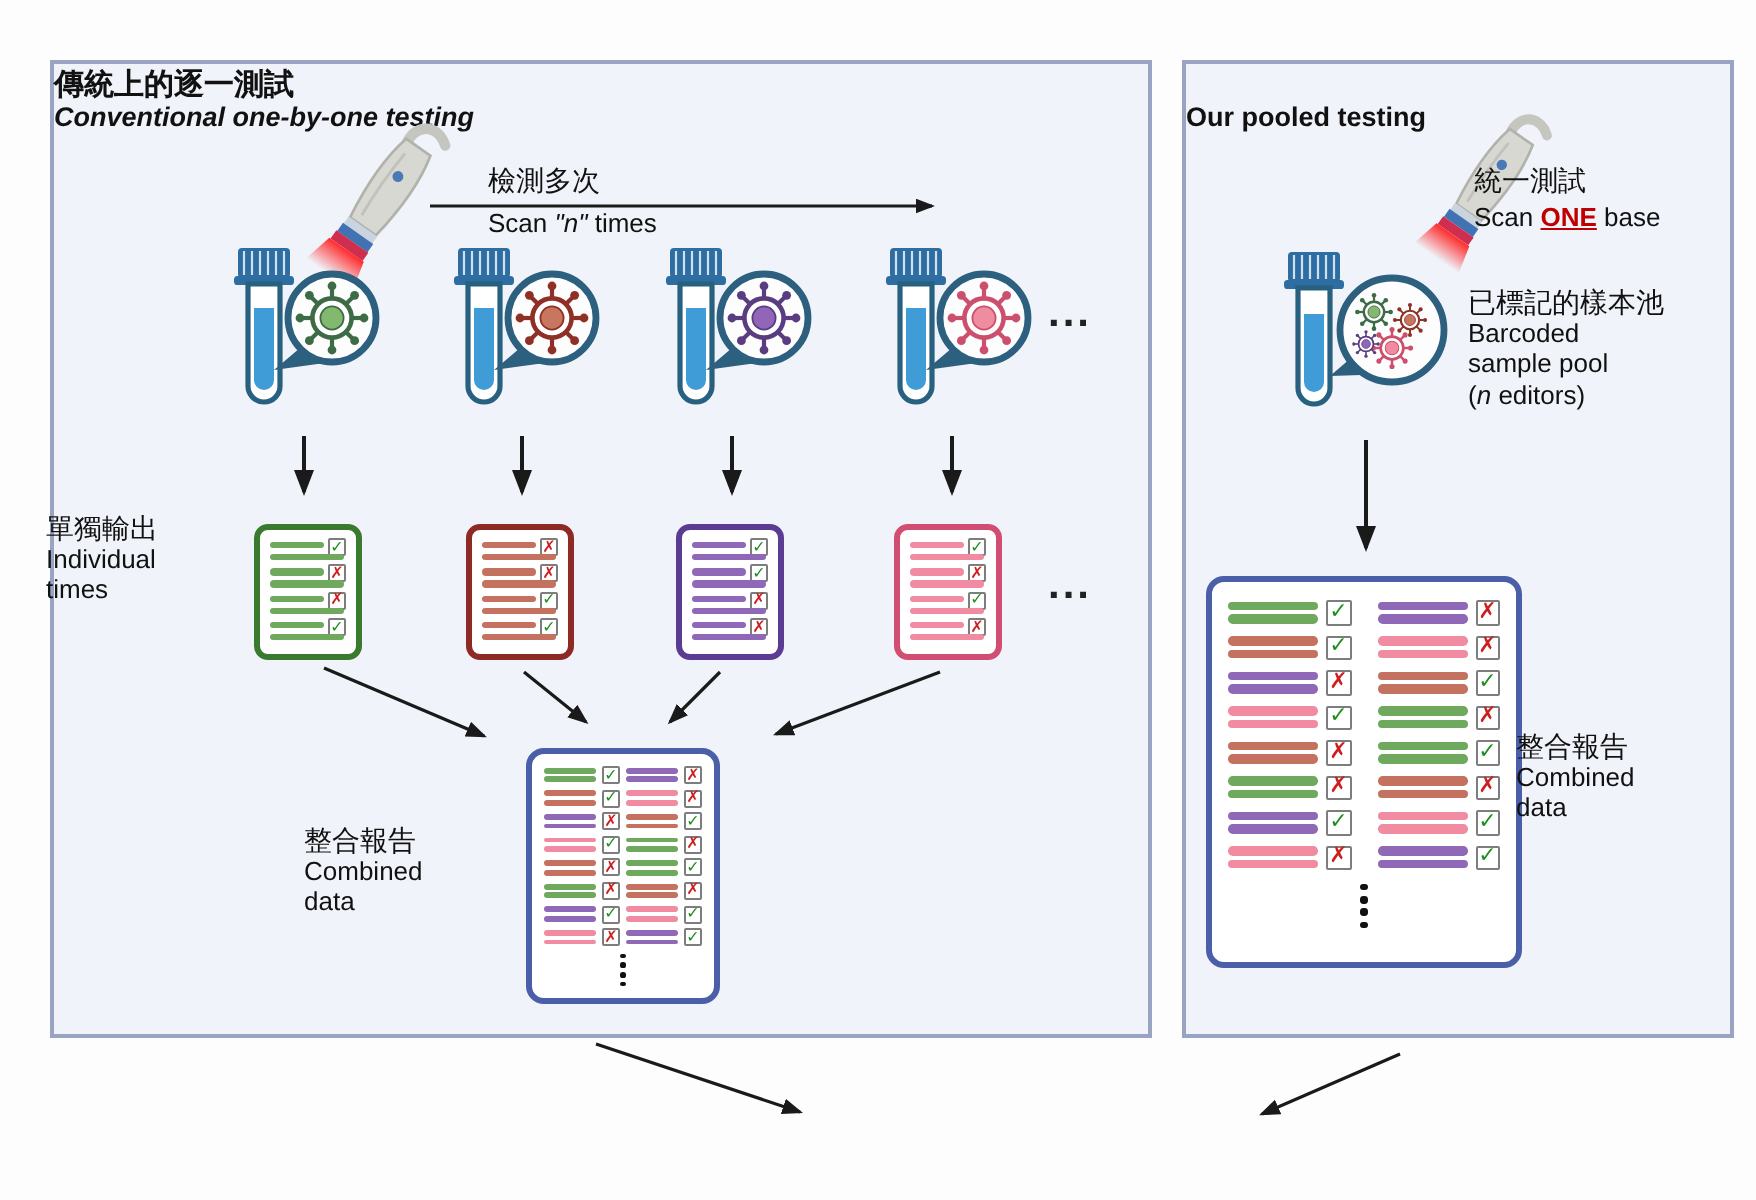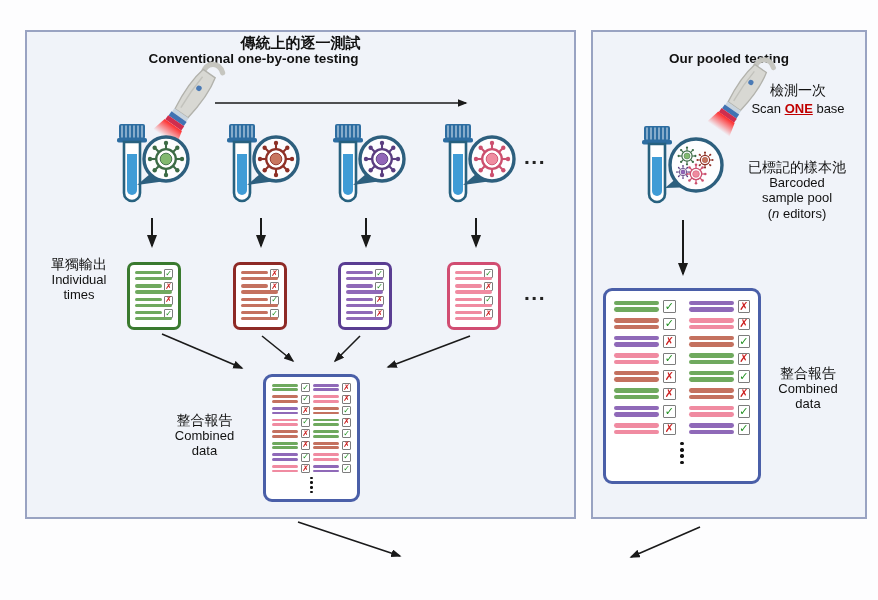--- a/index.html
+++ b/index.html
@@ -1,20 +1,20 @@
 <!DOCTYPE html>
 <html><head>
 <meta charset="utf-8">
 <style>
   html,body{margin:0;padding:0;background:#fdfdfe;}
   body{font-family:"Liberation Sans","DejaVu Sans",sans-serif;color:#111;}
   .canvas{position:relative;width:878px;height:600px;background:#fdfdfe;overflow:hidden;}
   .panel{position:absolute;background:#f0f3f9;border:2px solid #99a3c2;box-sizing:border-box;}
   .abs{position:absolute;}
-  .ctr{text-align:center;}
+  .ctr{}
   .t-zh{font-size:15px;font-weight:bold;line-height:1.15;}
   .t-en{font-size:13.5px;font-weight:bold;line-height:1.2;}
   .lab-zh{font-size:14px;line-height:1.15;}
   .lab-en{font-size:13px;line-height:1.18;}
   .it{font-style:italic;}
   .one{color:#c00000;font-weight:bold;text-decoration:underline;}
   .dots3{font-size:21px;font-weight:bold;letter-spacing:1.5px;color:#222;line-height:1;}
   .overlay{position:absolute;left:0;top:0;pointer-events:none;}
   .tubebox{position:absolute;}
   .scanbox{position:absolute;}
@@ -44,21 +44,21 @@
 </style>
 </head>
 <body>
 
 <div class="canvas">
 
   <div class="panel" style="left:25px;top:30px;width:551px;height:489px;"></div>
   <div class="panel" style="left:591px;top:30px;width:276px;height:489px;"></div>
 
   <div class="abs ctr t-zh" style="left:27px;top:34px;width:547px;">傳統上的逐一測試</div>
-  <div class="abs ctr t-en" style="left:27px;top:51px;width:453px;">Conventional one-by-one testing</div>
+  <div class="abs ctr t-en" style="left:27px;top:51px;width:453px;font-style:italic;">Conventional one-by-one testing</div>
 
   <div class="abs ctr t-en" style="left:593px;top:51px;width:272px;">Our pooled testing</div>
 
   <div class="scanbox" style="left:135px;top:50px;width:105px;height:105px;"><svg viewBox="0 0 100 100" width="100%" height="100%">
   <defs>
           <linearGradient id="beam0" x1="0" y1="0" x2="0" y2="1">
   <stop offset="0" stop-color="#ff2020" stop-opacity="0.95"></stop>
   <stop offset="1" stop-color="#ff2020" stop-opacity="0"></stop>
           </linearGradient>
         </defs>
@@ -85,23 +85,27 @@
   <path d="M43,16 C40,28 40,45 42.5,62 L57.5,62 C60,45 60,28 57,16 Z" fill="#d8d8d3" stroke="#b2b2ac" stroke-width="1.3"></path>
   <path d="M46.5,22 C45.5,34 45.5,46 46.5,58" fill="none" stroke="#c2c2bc" stroke-width="1.4"></path>
   <circle cx="50" cy="33" r="2.6" fill="#4a7ab5"></circle>
   <rect x="41.7" y="62" width="16.6" height="4" fill="#c9d4de"></rect>
   <rect x="41.2" y="66" width="17.6" height="4.8" fill="#4173b3"></rect>
   <rect x="40.7" y="70.8" width="18.6" height="4.8" fill="#cf2e4e"></rect>
   <polygon points="40,75.6 60,75.6 63.5,90 36.5,90" fill="url(#beam1)"></polygon>
   </g>
       </svg></div>
 
+  <div class="abs ctr" style="left:244px;top:82px;width:200px;">
+    <div class="lab-zh">檢測多次</div>
+    <div class="lab-en" style="margin-top:6px;"><span>Scan </span><span class="it">"n"</span><span> times</span></div>
+  </div>
 
   <div class="abs ctr" style="left:737px;top:82px;width:122px;">
-    <div class="lab-zh">檢測一次</div>
+    <div class="lab-zh">統一測試</div>
     <div class="lab-en" style="margin-top:3px;"><span>Scan </span><span class="one">ONE</span><span> base</span></div>
   </div>
 
 
   <div class="tubebox" style="left:108px;top:121px;"><svg viewBox="0 0 84 95" width="84" height="95">
         <rect x="11" y="3" width="26" height="15" rx="2" fill="#2d6da1"></rect>
         <line x1="14" y1="4.5" x2="14" y2="16.5" stroke="#cfe0ee" stroke-width="1.1"></line>
         <line x1="18" y1="4.5" x2="18" y2="16.5" stroke="#cfe0ee" stroke-width="1.1"></line>
         <line x1="22" y1="4.5" x2="22" y2="16.5" stroke="#cfe0ee" stroke-width="1.1"></line>
         <line x1="26" y1="4.5" x2="26" y2="16.5" stroke="#cfe0ee" stroke-width="1.1"></line>
@@ -548,21 +552,21 @@
         <line x1="47.31299423149112" y1="54.68700576850888" x2="46.10384163566212" y2="55.89615836433788" stroke="#5a3d80" stroke-width="0.798"></line>
         <circle cx="45.700790770385794" cy="56.299209229614206" r="0.8360000000000001" fill="#5a3d80"></circle>
         <line x1="46.2" y1="52" x2="44.49" y2="52" stroke="#5a3d80" stroke-width="0.798"></line>
         <circle cx="43.92" cy="52" r="0.8360000000000001" fill="#5a3d80"></circle>
         <line x1="47.31299423149112" y1="49.31299423149112" x2="46.10384163566212" y2="48.10384163566212" stroke="#5a3d80" stroke-width="0.798"></line>
         <circle cx="45.700790770385794" cy="47.700790770385794" r="0.8360000000000001" fill="#5a3d80"></circle>
         <circle cx="50" cy="52" r="3.724" fill="#ffffff" stroke="#5a3d80" stroke-width="0.8739999999999999"></circle>
         <circle cx="50" cy="52" r="2.2039999999999997" fill="#9166b8" stroke="#5a3d80" stroke-width="0.342"></circle>
       </svg></div>
 
-  <div class="abs ctr" style="left:734px;top:159px;width:126px;">
+  <div class="abs ctr" style="left:734px;top:143px;width:126px;">
     <div class="lab-zh">已標記的樣本池</div>
     <div class="lab-en">Barcoded</div>
     <div class="lab-en">sample pool</div>
     <div class="lab-en"><span>(</span><span class="it">n</span><span> editors)</span></div>
   </div>
 
   <div class="comb" id="combBg" style="border-color: rgb(74, 95, 168);">
       <div class="crow">
         <div class="ccell">
           <span class="cbars cbarsL">

